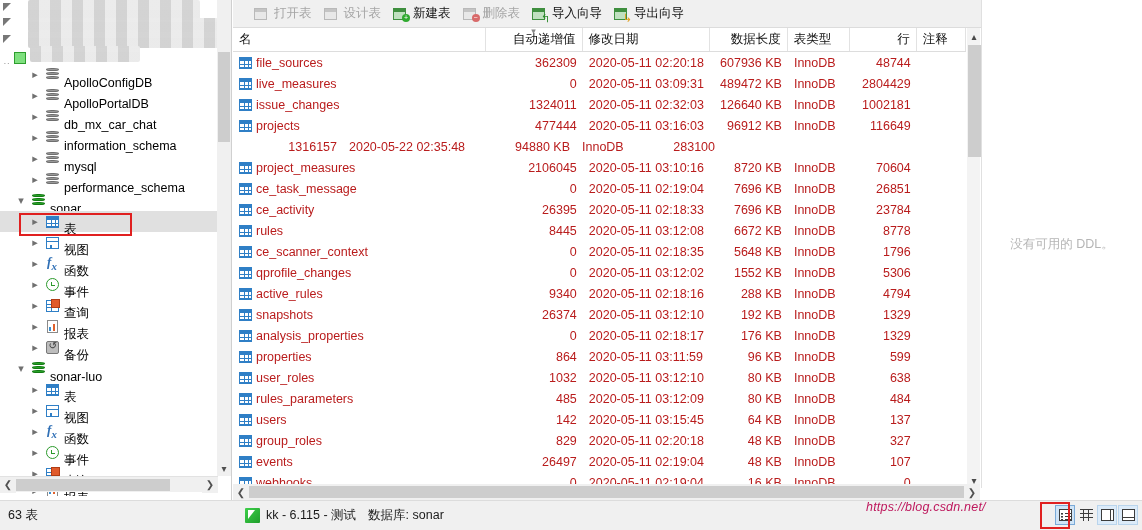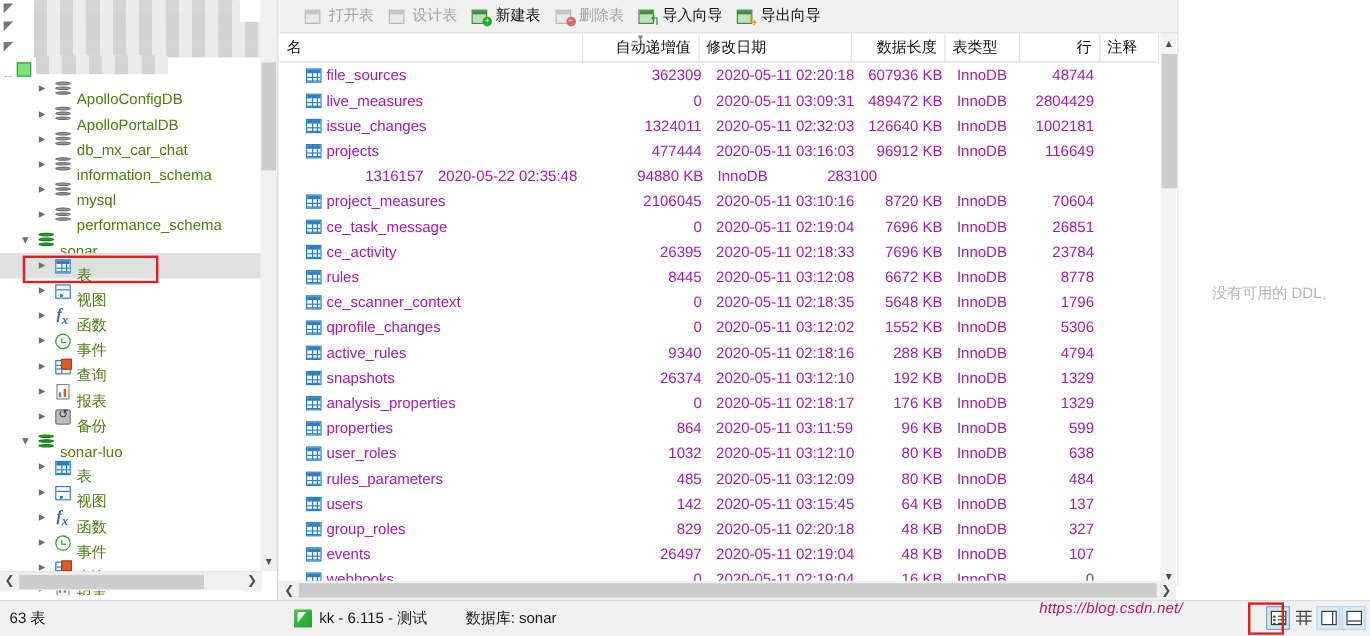--- a/index.html
+++ b/index.html
@@ -72,21 +72,21 @@
     color: #707070;
     font-size: 11px;
     line-height: 1;
   }
   .tw-icon {
     width: 20px; min-width: 20px;
     display: inline-flex;
     align-items: center;
     justify-content: center;
   }
-  .tw-label { padding-left: 2px; color: #4d7c0f; margin-top: 16px; }
+  .tw-label { padding-left: 2px; color: #000000; margin-top: 16px; }
 
   
   .ico-db { position: relative; width: 13px; height: 14px; }
   .ico-db i {
     position: absolute; left: 0; width: 13px; height: 3px;
     border-radius: 50% / 60%;
     background: #9a9a9a;
     border: 1px solid #6f6f6f;
   }
   .ico-db i:nth-child(1){ top: 0; }
@@ -321,23 +321,22 @@
   #grid-body {
     position: relative;
     height: 436px;
     overflow: hidden;
   }
   .g-row {
     display: flex;
     height: 21px;
     align-items: center;
     font-size: 12.5px;
-    color: #a21caf;
+    color: #b91c1c;
     cursor: default;
-    margin-left: 16px;
   }
   .g-cell {
     padding: 0 6px;
     white-space: nowrap;
     overflow: hidden;
     display: flex; align-items: center;
   }
   .g-cell.num { justify-content: flex-end; }
   .g-cell.name { gap: 4px; }
 
@@ -405,21 +404,21 @@
     background: linear-gradient(135deg,#3ecf4a,#1f9e2b);
     position: relative; border-radius: 1px;
   }
   .navicat-logo::after {
     content: ""; position: absolute;
     left: 3px; top: 2px;
     width: 0; height: 0;
     border-left: 7px solid #ffffff;
     border-bottom: 9px solid transparent;
   }
-  #status-db { margin-left: 26px; }
+  #status-db { margin-left: 6px; }
   #view-modes {
     position: absolute; right: 4px; top: 4px;
     display: flex; align-items: center; gap: 1px;
   }
   .vm-btn {
     width: 20px; height: 20px;
     display: flex; align-items: center; justify-content: center;
     cursor: default;
     border: 1px solid transparent;
   }

